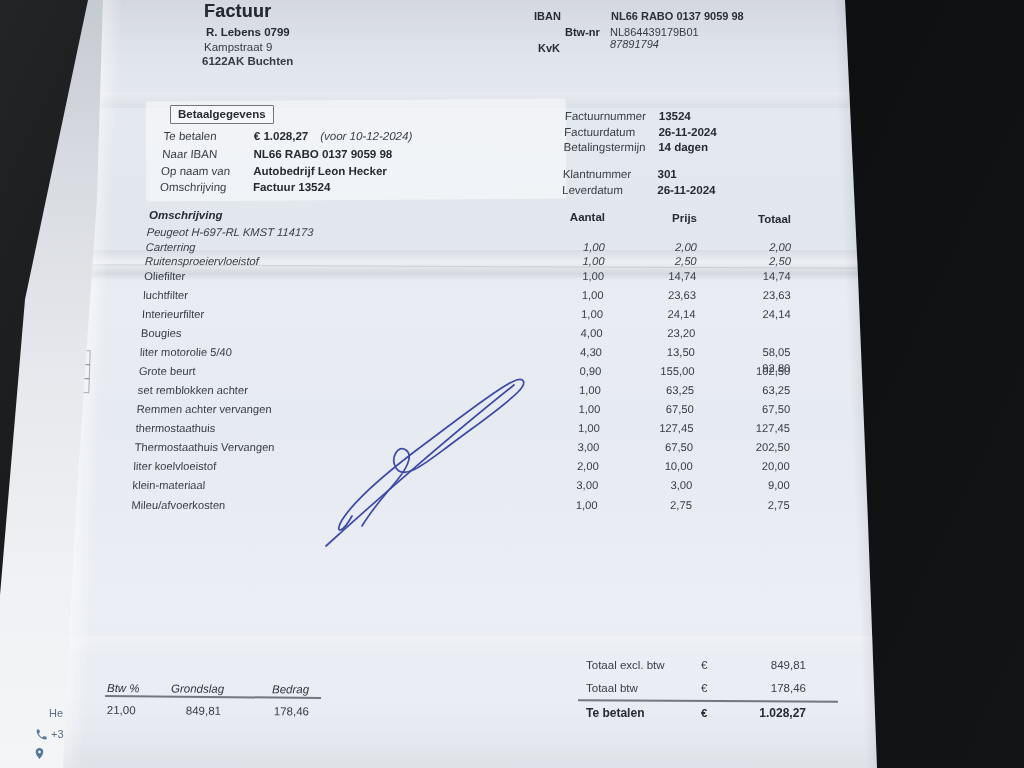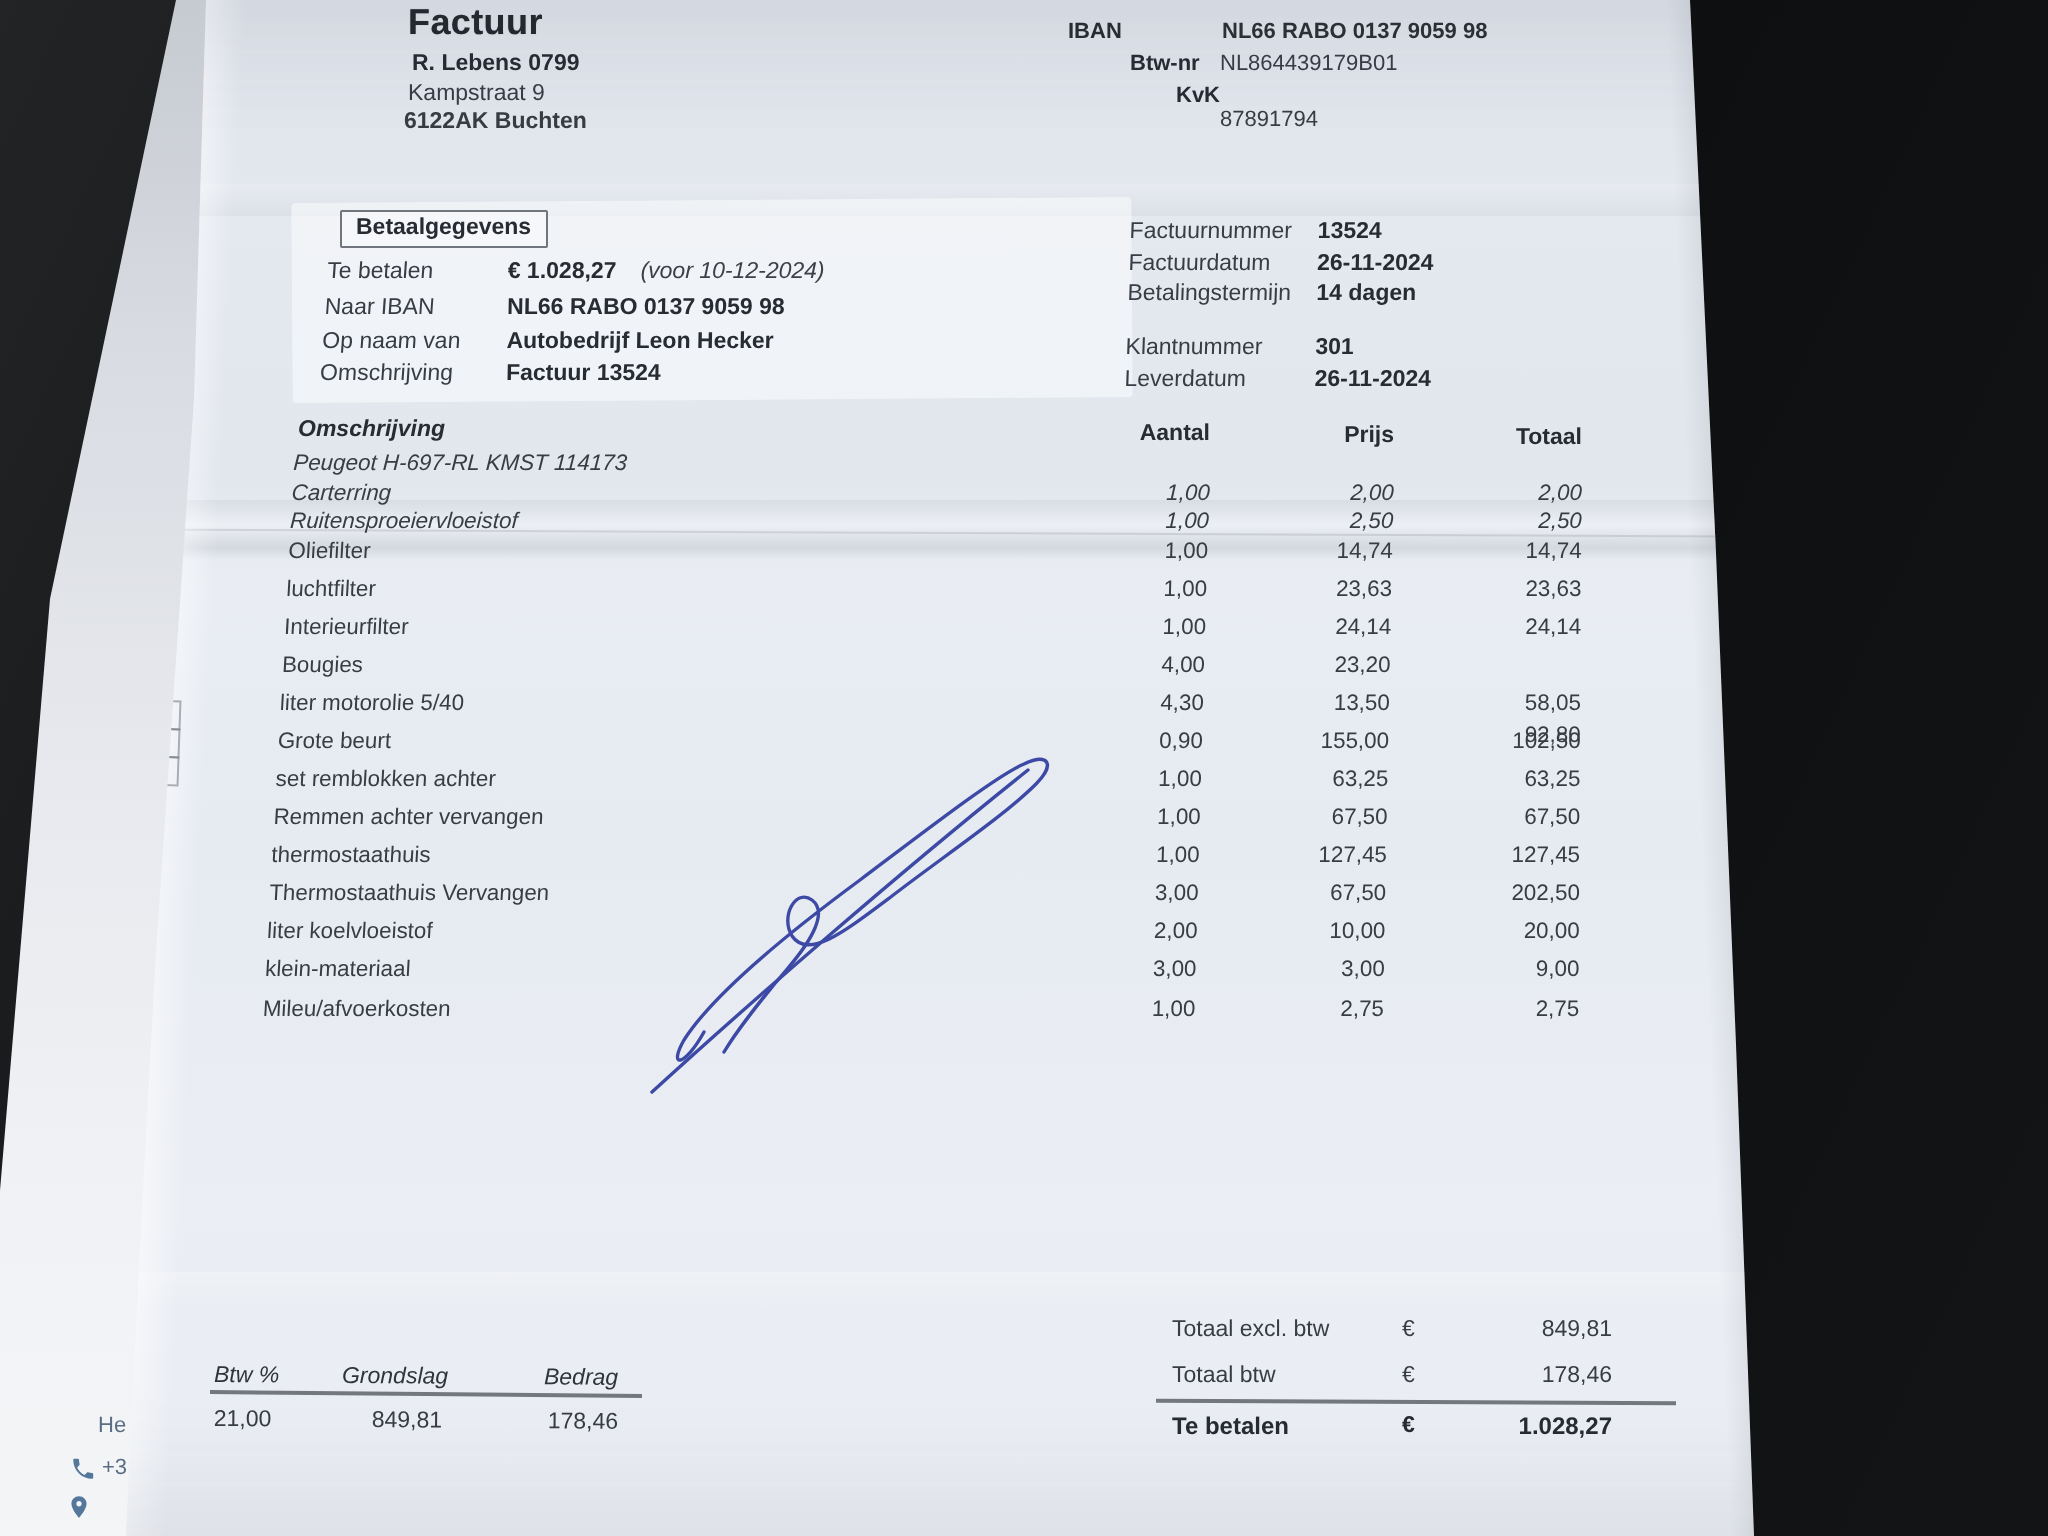--- a/index.html
+++ b/index.html
@@ -69,22 +69,22 @@
   <div class="abs title soft" style="left:204px;top:1px;">Factuur</div>
   <div class="abs t11 b" style="left:206px;top:26px;">R. Lebens 0799</div>
   <div class="abs t11" style="left:204px;top:41px;">Kampstraat 9</div>
   <div class="abs t11" style="left:202px;top:55px;font-weight:bold;">6122AK Buchten</div>
 
   <div id="bank-rows">
       <div class="abs t11 b t10" style="left: 534px; top: 10px;">IBAN</div>
       <div class="abs t11 t10" style="left: 611px; top: 10px; font-weight: 600; color: rgb(43, 47, 54);">NL66 RABO 0137 9059 98</div>
       <div class="abs t11 b t10" style="left: 565px; top: 26px;">Btw-nr</div>
       <div class="abs t11 t10" style="left: 610px; top: 26px; font-weight: 400;">NL864439179B01</div>
-      <div class="abs t11 b t10" style="left: 588px; top: 42px;">KvK</div>
-      <div class="abs t11 t10" style="left: 610px; top: 54px; font-weight: 400;">87891794</div>
+      <div class="abs t11 b t10" style="left: 538px; top: 42px;">KvK</div>
+      <div class="abs t11 t10" style="left: 610px; top: 38px; font-weight: 400; font-style: italic;">87891794</div>
     </div>
 
   <div class="abs pay-bg"></div>
   <div class="abs pay-hdr">Betaalgegevens</div>
   <div id="pay-labels" class="abs" style="left:0;top:0;transform:skewX(-4deg);transform-origin:164px 130px;">
       <div class="abs t11 " style="left: 164px; top: 130px;">Te betalen</div>
       <div class="abs t11 " style="left: 164px; top: 148px;">Naar IBAN</div>
       <div class="abs t11 " style="left: 164px; top: 165px;">Op naam van</div>
       <div class="abs t11 " style="left: 164px; top: 181px;">Omschrijving</div>
     </div>

